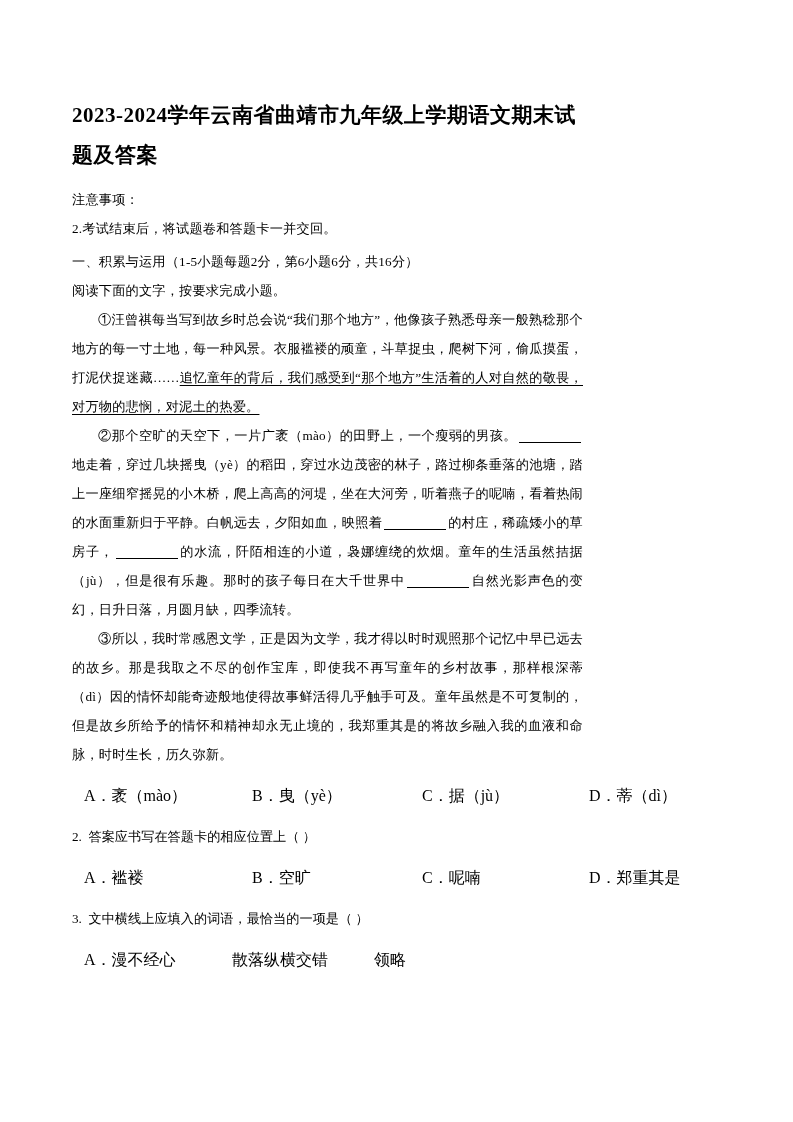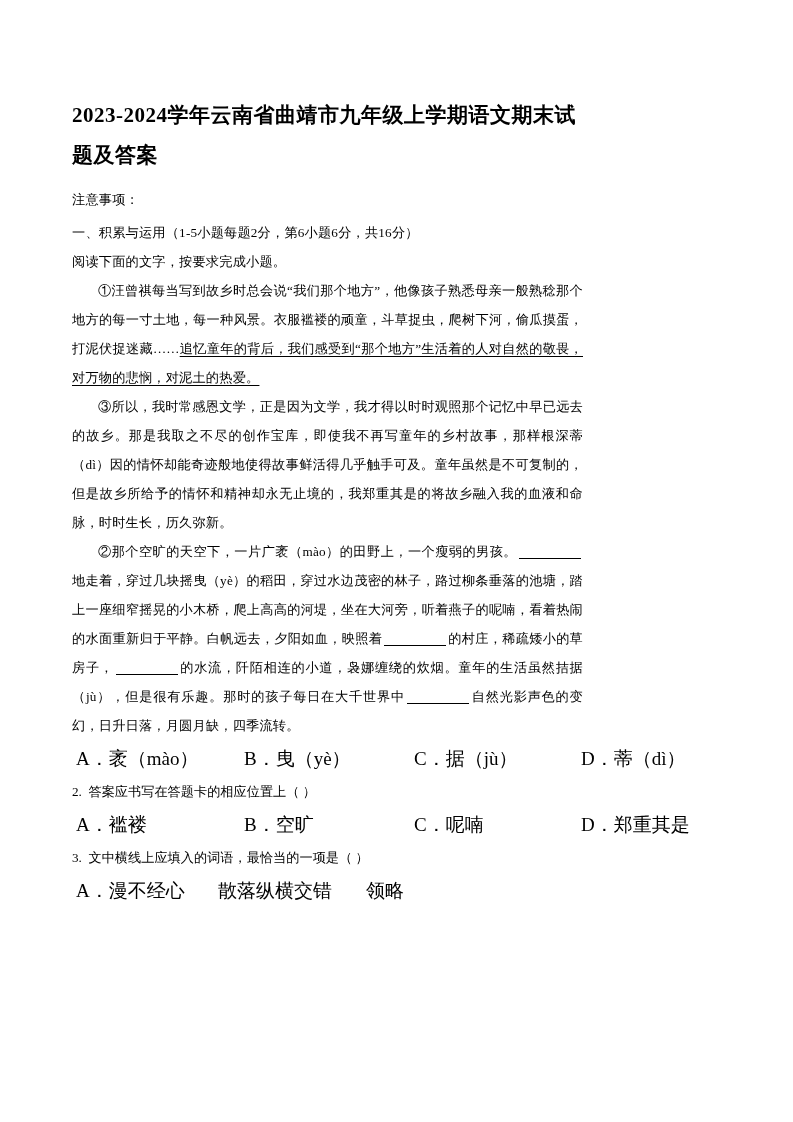--- a/index.html
+++ b/index.html
@@ -47,23 +47,23 @@
     width: 62px;
     vertical-align: -3px;
     margin: 0 2px;
   }
   .q {
     font-size: 13.2px;
     line-height: 29px;
     margin: 0;
   }
   .opts {
-    font-size: 19px;
+    font-size: 16px;
     line-height: 29px;
-    margin: 4px;
+    margin: 12px;
     display: block;
     white-space: nowrap;
   }
   .opt {
     display: inline-block;
   }
   .opt-a { width: 168px; }
   .opt-b { width: 170px; }
   .opt-c { width: 167px; }
   .opt-d { width: auto; }
@@ -75,32 +75,33 @@
 </head>
 <body>
 
 <div class="page">
 
   <h1 class="doc-title">2023-2024学年云南省曲靖市九年级上学期语文期末试题及答案</h1>
 
   <p class="para">注意事项：</p>
 
 
+  <p class="para">2.考试结束后，将试题卷和答题卡一并交回。</p>
 
   <div class="spacer-sm"></div>
 
   <p class="para">一、积累与运用（1-5小题每题2分，第6小题6分，共16分）</p>
 
   <p class="para">阅读下面的文字，按要求完成小题。</p>
 
   <p class="para indent"><span>①汪曾祺每当写到故乡时总会说“我们那个地方”，他像孩子熟悉母亲一般熟稔那个地方的每一寸土地，每一种风景。衣服褴褛的顽童，斗草捉虫，爬树下河，偷瓜摸蛋，打泥伏捉迷藏……</span><span class="underline">追忆童年的背后，我们感受到“那个地方”生活着的人对自然的敬畏，对万物的悲悯，对泥土的热爱。</span></p>
 
+  <p class="para indent">②那个空旷的天空下，一片广袤（mào）的田野上，一个瘦弱的男孩。<span class="blank"></span>地走着，穿过几块摇曳（yè）的稻田，穿过水边茂密的林子，路过柳条垂落的池塘，踏上一座细窄摇晃的小木桥，爬上高高的河堤，坐在大河旁，听着燕子的呢喃，看着热闹的水面重新归于平静。白帆远去，夕阳如血，映照着<span class="blank"></span>的村庄，稀疏矮小的草房子，<span class="blank"></span>的水流，阡陌相连的小道，袅娜缠绕的炊烟。童年的生活虽然拮据（jù），但是很有乐趣。那时的孩子每日在大千世界中<span class="blank"></span>自然光影声色的变幻，日升日落，月圆月缺，四季流转。</p>
+
   <p class="para indent">③所以，我时常感恩文学，正是因为文学，我才得以时时观照那个记忆中早已远去的故乡。那是我取之不尽的创作宝库，即使我不再写童年的乡村故事，那样根深蒂（dì）因的情怀却能奇迹般地使得故事鲜活得几乎触手可及。童年虽然是不可复制的，但是故乡所给予的情怀和精神却永无止境的，我郑重其是的将故乡融入我的血液和命脉，时时生长，历久弥新。</p>
-
-  <p class="para indent">②那个空旷的天空下，一片广袤（mào）的田野上，一个瘦弱的男孩。<span class="blank"></span>地走着，穿过几块摇曳（yè）的稻田，穿过水边茂密的林子，路过柳条垂落的池塘，踏上一座细窄摇晃的小木桥，爬上高高的河堤，坐在大河旁，听着燕子的呢喃，看着热闹的水面重新归于平静。白帆远去，夕阳如血，映照着<span class="blank"></span>的村庄，稀疏矮小的草房子，<span class="blank"></span>的水流，阡陌相连的小道，袅娜缠绕的炊烟。童年的生活虽然拮据（jù），但是很有乐趣。那时的孩子每日在大千世界中<span class="blank"></span>自然光影声色的变幻，日升日落，月圆月缺，四季流转。</p>
 
 
   <p class="opts"><span class="opt opt-a">A．袤（mào）</span><span class="opt opt-b">B．曳（yè）</span><span class="opt opt-c">C．据（jù）</span><span class="opt opt-d">D．蒂（dì）</span></p>
 
   <p class="q"><span>2.</span>&nbsp;&nbsp;<span>答案应书写在答题卡的相应位置上（    ）</span></p>
 
   <p class="opts"><span class="opt opt-a">A．褴褛</span><span class="opt opt-b">B．空旷</span><span class="opt opt-c">C．呢喃</span><span class="opt opt-d">D．郑重其是</span></p>
 
   <p class="q"><span>3.</span>&nbsp;&nbsp;<span>文中横线上应填入的词语，最恰当的一项是（    ）</span></p>
 

